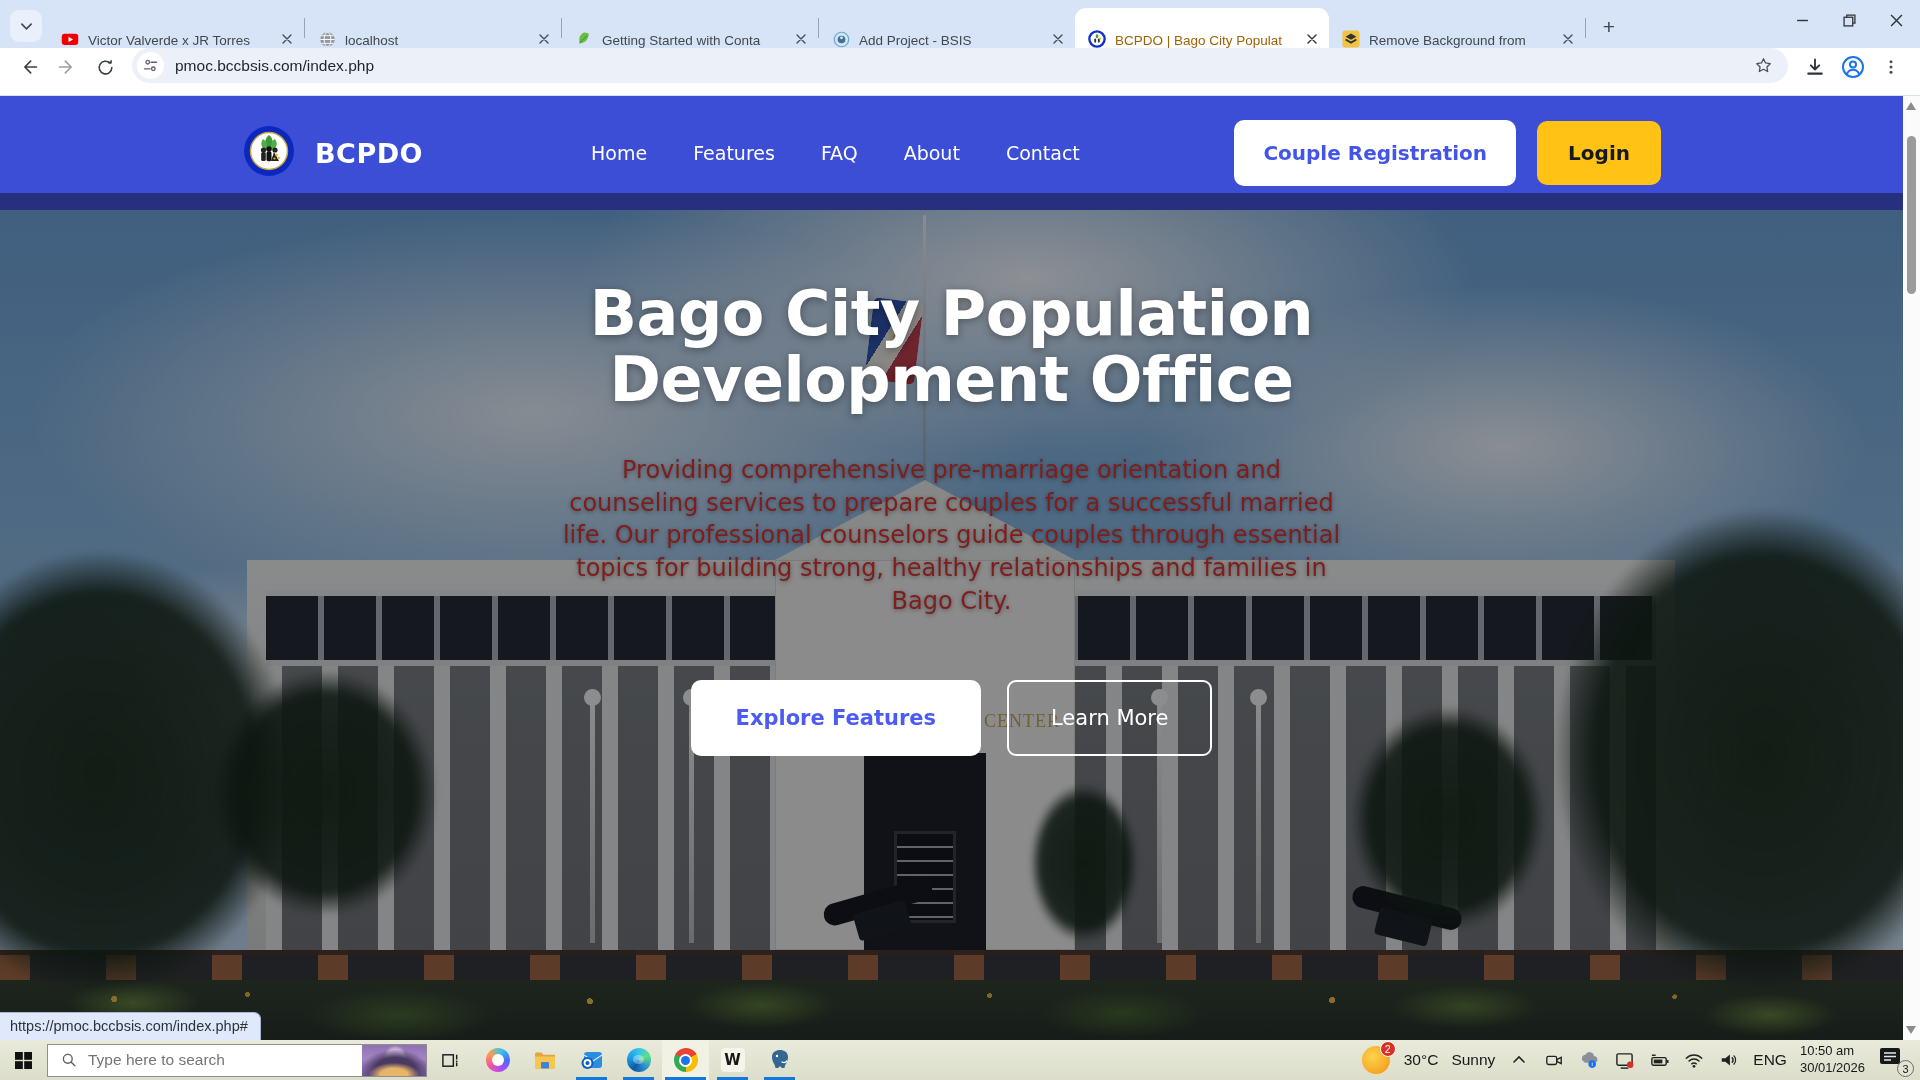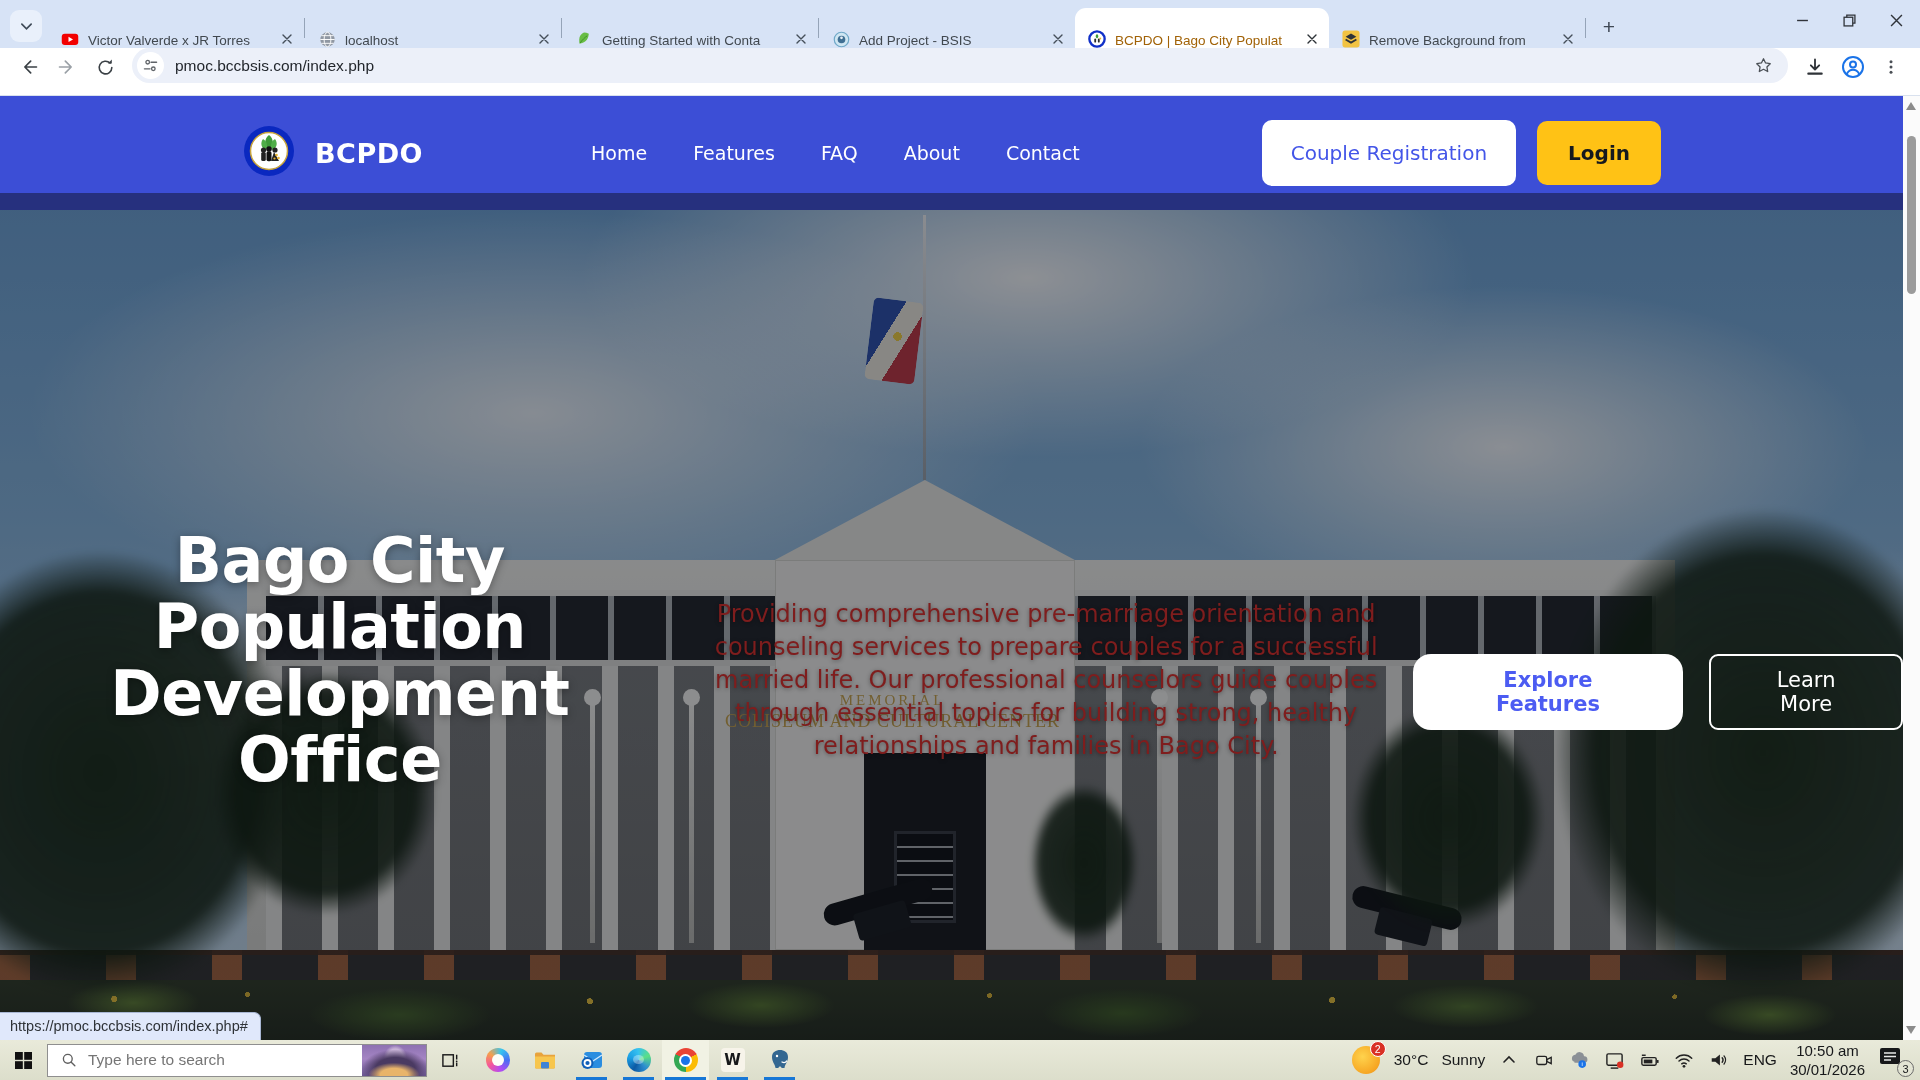--- a/index.html
+++ b/index.html
@@ -29,21 +29,21 @@
   .omni-star { margin-left:auto; width:30px; height:30px; display:grid; place-items:center; }
 
   
   .page { position:absolute; top:96px; left:0; right:17px; height:944px; overflow:hidden; background:#fff; }
   .site-nav { position:absolute; top:0; left:0; right:0; height:114px; background:#3c4ed6; display:flex; align-items:center; padding:0 242px 0 243px; z-index:5; font-family:"DejaVu Sans", sans-serif; }
   .brand { display:flex; align-items:center; gap:20px; }
   .brand-name { color:#fff; font-size:27px; font-weight:bold; letter-spacing:.5px; }
   .nav-links { display:flex; gap:46px; margin-left:168px; }
   .nav-link { color:#fff; font-size:19px; font-weight:500; text-decoration:none; }
   .nav-actions { margin-left:auto; display:flex; align-items:center; gap:21px; }
-  .btn-couple { height:66px; padding:0 29px; background:#fff; color:#4355e8; border:none; border-radius:10px; font-size:20px; font-weight:400; font-family:"DejaVu Sans", sans-serif; display:flex; align-items:center; }
+  .btn-couple { height:66px; padding:0 29px; background:#fff; color:#4355e8; border:none; border-radius:10px; font-size:20px; font-weight:700; font-family:"DejaVu Sans", sans-serif; display:flex; align-items:center; }
   .btn-login { height:64px; padding:0 31px; background:#ffc215; color:#16191e; border:none; border-radius:10px; font-size:20px; font-weight:600; font-family:"DejaVu Sans", sans-serif; display:flex; align-items:center; }
 
   
   .hero { position:absolute; top:97px; left:0; right:0; height:847px; overflow:hidden; background:#7aa9d6; }
   .scene, .scene > div { position:absolute; }
   .sky { inset:0;
     background:
       radial-gradient(620px 250px at 54% 10%, rgba(255,255,255,.95), rgba(255,255,255,0) 72%),
       radial-gradient(700px 280px at 28% 26%, rgba(255,255,255,.85), rgba(255,255,255,0) 72%),
       radial-gradient(520px 230px at 79% 30%, rgba(255,255,255,.9), rgba(255,255,255,0) 70%),
@@ -91,25 +91,25 @@
       radial-gradient(4px 4px at 88% 40%, #d9b232 60%, transparent 62%); }
   .tree { border-radius:50%; filter:blur(3px); z-index:6;
     background:radial-gradient(closest-side, rgba(18,36,16,.97), rgba(15,31,14,.88) 58%, rgba(13,28,13,0) 72%); }
   .t1 { left:-170px; top:270px; width:540px; height:620px; }
   .t2 { left:170px; top:430px; width:310px; height:340px; }
   .t3 { right:-150px; top:220px; width:580px; height:680px; }
   .t4 { right:320px; top:470px; width:270px; height:310px; }
   .t5 { left:53%; top:560px; width:150px; height:220px; }
   .overlay { inset:0; background:rgba(10,13,20,.45); z-index:7; }
 
-  .hero-content { position:absolute; inset:0; z-index:8; display:flex; align-items:center; text-align:center; padding-top:88px; font-family:"DejaVu Sans", sans-serif; }
+  .hero-content { position:absolute; inset:0; z-index:8; display:flex; flex-direction:column; align-items:center; text-align:center; padding-top:88px; font-family:"DejaVu Sans", sans-serif; }
   .hero-title { color:#fff; font-size:62px; font-weight:bold; line-height:1.07; letter-spacing:-.5px; text-shadow:0 2px 8px rgba(0,0,0,.35); }
   .hero-desc { margin-top:40px; width:780px; color:#7f1d1d; font-size:24px; line-height:1.37; font-weight:500; text-shadow:0 1px 4px rgba(0,0,0,.4); }
   .hero-btns { margin-top:62px; display:flex; gap:26px; }
-  .btn-explore { height:76px; padding:0 45px; background:#fff; color:#4c5cf2; border:none; border-radius:18px; font-size:21px; font-weight:600; font-family:"DejaVu Sans", sans-serif; display:flex; align-items:center; }
+  .btn-explore { height:76px; padding:0 45px; background:#fff; color:#4c5cf2; border:none; border-radius:10px; font-size:21px; font-weight:600; font-family:"DejaVu Sans", sans-serif; display:flex; align-items:center; }
   .btn-learn { height:76px; padding:0 42px; background:transparent; color:#fff; border:2px solid #fff; border-radius:9px; font-size:21px; font-weight:500; font-family:"DejaVu Sans", sans-serif; display:flex; align-items:center; }
 
   
   .status-bubble { position:absolute; left:0; bottom:0; z-index:9; background:#e0e8fb; border:1px solid #a9b7d4; border-left:none; border-bottom:none; border-radius:0 7px 0 0; padding:5px 12px 6px 10px; font-size:14.5px; color:#2e3237; }
 
   
   .scrollbar { position:absolute; top:96px; right:0; width:17px; height:944px; background:#fbfbfb; z-index:10; }
   .sb-arrow { position:absolute; left:3px; width:0; height:0; border-left:5.5px solid transparent; border-right:5.5px solid transparent; }
   .sb-up { top:6px; border-bottom:8px solid #8b8b8b; }
   .sb-down { bottom:6px; border-top:8px solid #8b8b8b; }
@@ -138,21 +138,21 @@
   .chrome-white { width:13px; height:13px; border-radius:50%; background:#fff; display:grid; place-items:center; }
   .chrome-blue { width:9px; height:9px; border-radius:50%; background:#1a73e8; }
   .w-icon { width:24px; height:24px; background:#f7f4ea; border-radius:4px; display:grid; place-items:center; font-weight:bold; font-size:15px; color:#17181a; font-family:"DejaVu Sans",sans-serif; }
 
   .tray { margin-left:auto; display:flex; align-items:center; gap:13px; padding-right:12px; color:#17181a; }
   .weather-wrap { position:relative; width:30px; height:30px; }
   .sun-icon { position:absolute; inset:1px; border-radius:50%; background:radial-gradient(circle at 38% 38%, #ffd34d, #f6a623 70%, #e8871c); }
   .weather-badge { position:absolute; top:-4px; right:-5px; min-width:16px; height:16px; border-radius:50%; background:#d93025; color:#fff; font-size:10.5px; display:grid; place-items:center; border:1px solid #fff; }
   .tray-text { font-size:15.5px; }
   .tray-icon { width:22px; height:22px; display:grid; place-items:center; position:relative; }
-  .clock { text-align:center; font-size:15px; line-height:1.3; }
+  .clock { text-align:left; font-size:13px; line-height:1.3; }
   .notif-wrap { position:relative; width:30px; height:26px; }
   .notif-badge { position:absolute; right:-6px; bottom:-4px; width:17px; height:17px; border-radius:50%; background:#e3e4d4; border:1px solid #6a6a6a; color:#17181a; font-size:11px; display:grid; place-items:center; }
 </style>
 </head>
 <body>
 
 <div class="screen">
 
   <div class="tabstrip">
     <div class="tab-search-btn">

